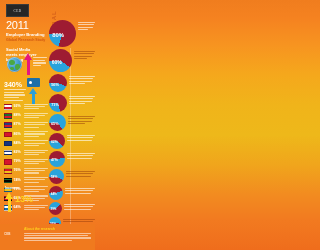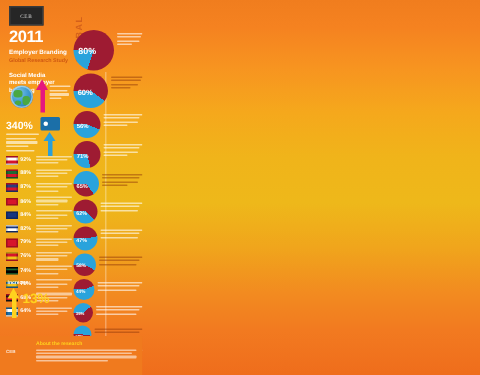--- a/index.html
+++ b/index.html
@@ -19,21 +19,21 @@
     position:absolute; left:6px; top:4px; width:23px; height:13px;
     background:#262626; border:1px solid #3a3a3a;
     display:flex; align-items:center; justify-content:center;
   }
   .logo span {
     font-size:3.5px; color:#d8d8d8; letter-spacing:.4px;
     font-family:"Liberation Serif", serif;
   }
   .year {
     position:absolute; left:6px; top:20px;
-    font-size:11px; font-weight:bold; color:#ffffff; line-height:11px;
+    font-size:11px; font-weight:normal; color:#ffffff; line-height:11px;
     letter-spacing:-0.3px;
   }
   .sub1 {
     position:absolute; left:6px; top:32px;
     font-size:4.2px; font-weight:bold; color:#ffffff; line-height:5px;
   }
   .sub2 {
     position:absolute; left:6px; top:37.5px;
     font-size:3.6px; color:#d05a12; font-weight:bold; line-height:4px;
   }

